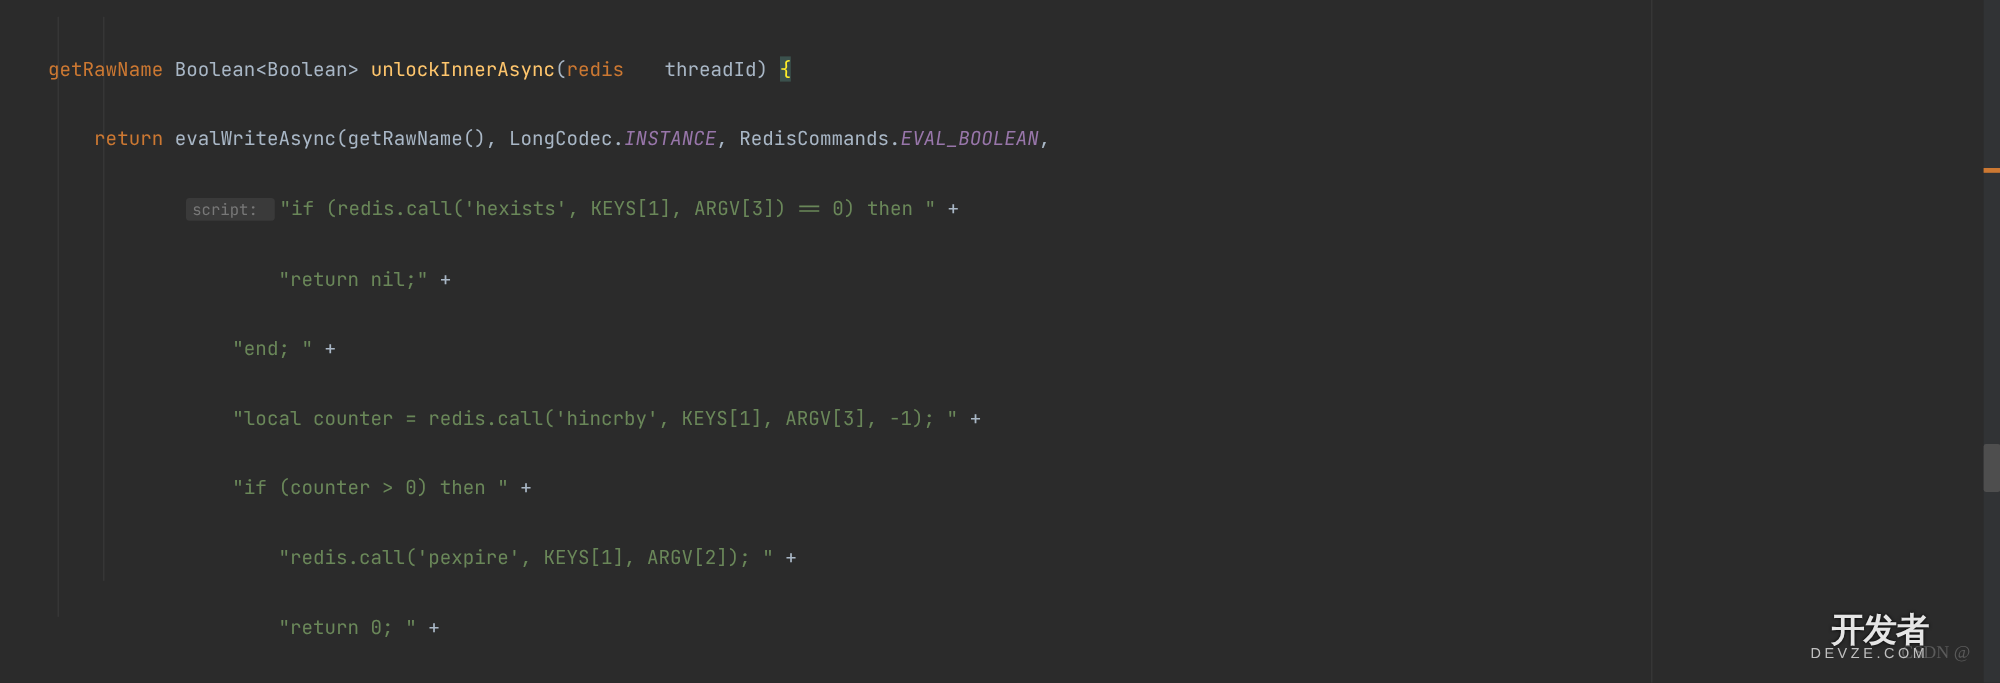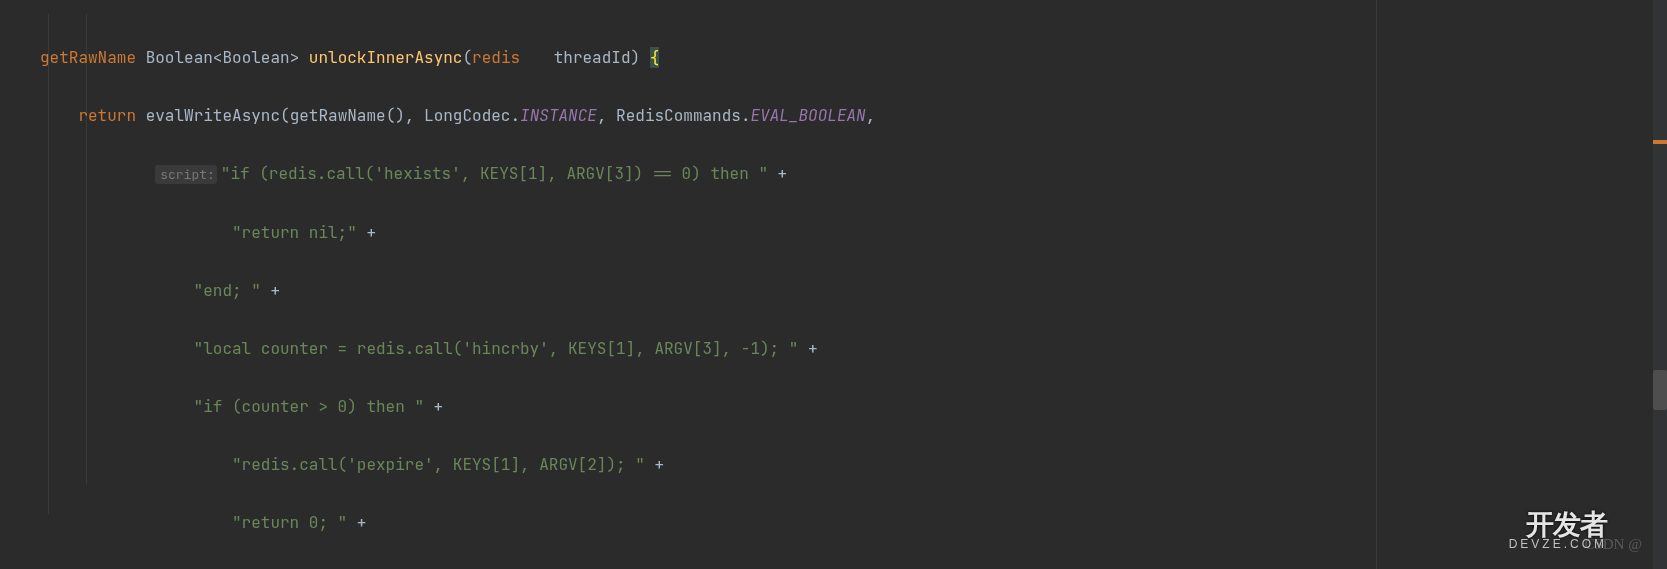--- a/index.html
+++ b/index.html
@@ -35,21 +35,21 @@
   .param { color: #a9b7c6; margin-left: 24px; }
   .static-field { color: #9876aa; font-style: italic; margin-top: 23px; }
   .string { color: #6a8759; }
   .paren { color: #a9b7c6; }
   .brace-hl { background: #3b514d; color: #ffef28; }
   .op { color: #a9b7c6; }
   .hint {
     background: #3a3a3a;
     color: #787878;
     font-size: 13px;
-    padding: 1px 2px 1px 5px;
+    padding: 1px 14px 1px 5px;
     border-radius: 3px;
     margin-right: 4px;
     font-style: normal;
   }
   .right-margin {
     position: absolute;
     top: 0;
     right: 290px;
     width: 1px;
     height: 100%;

